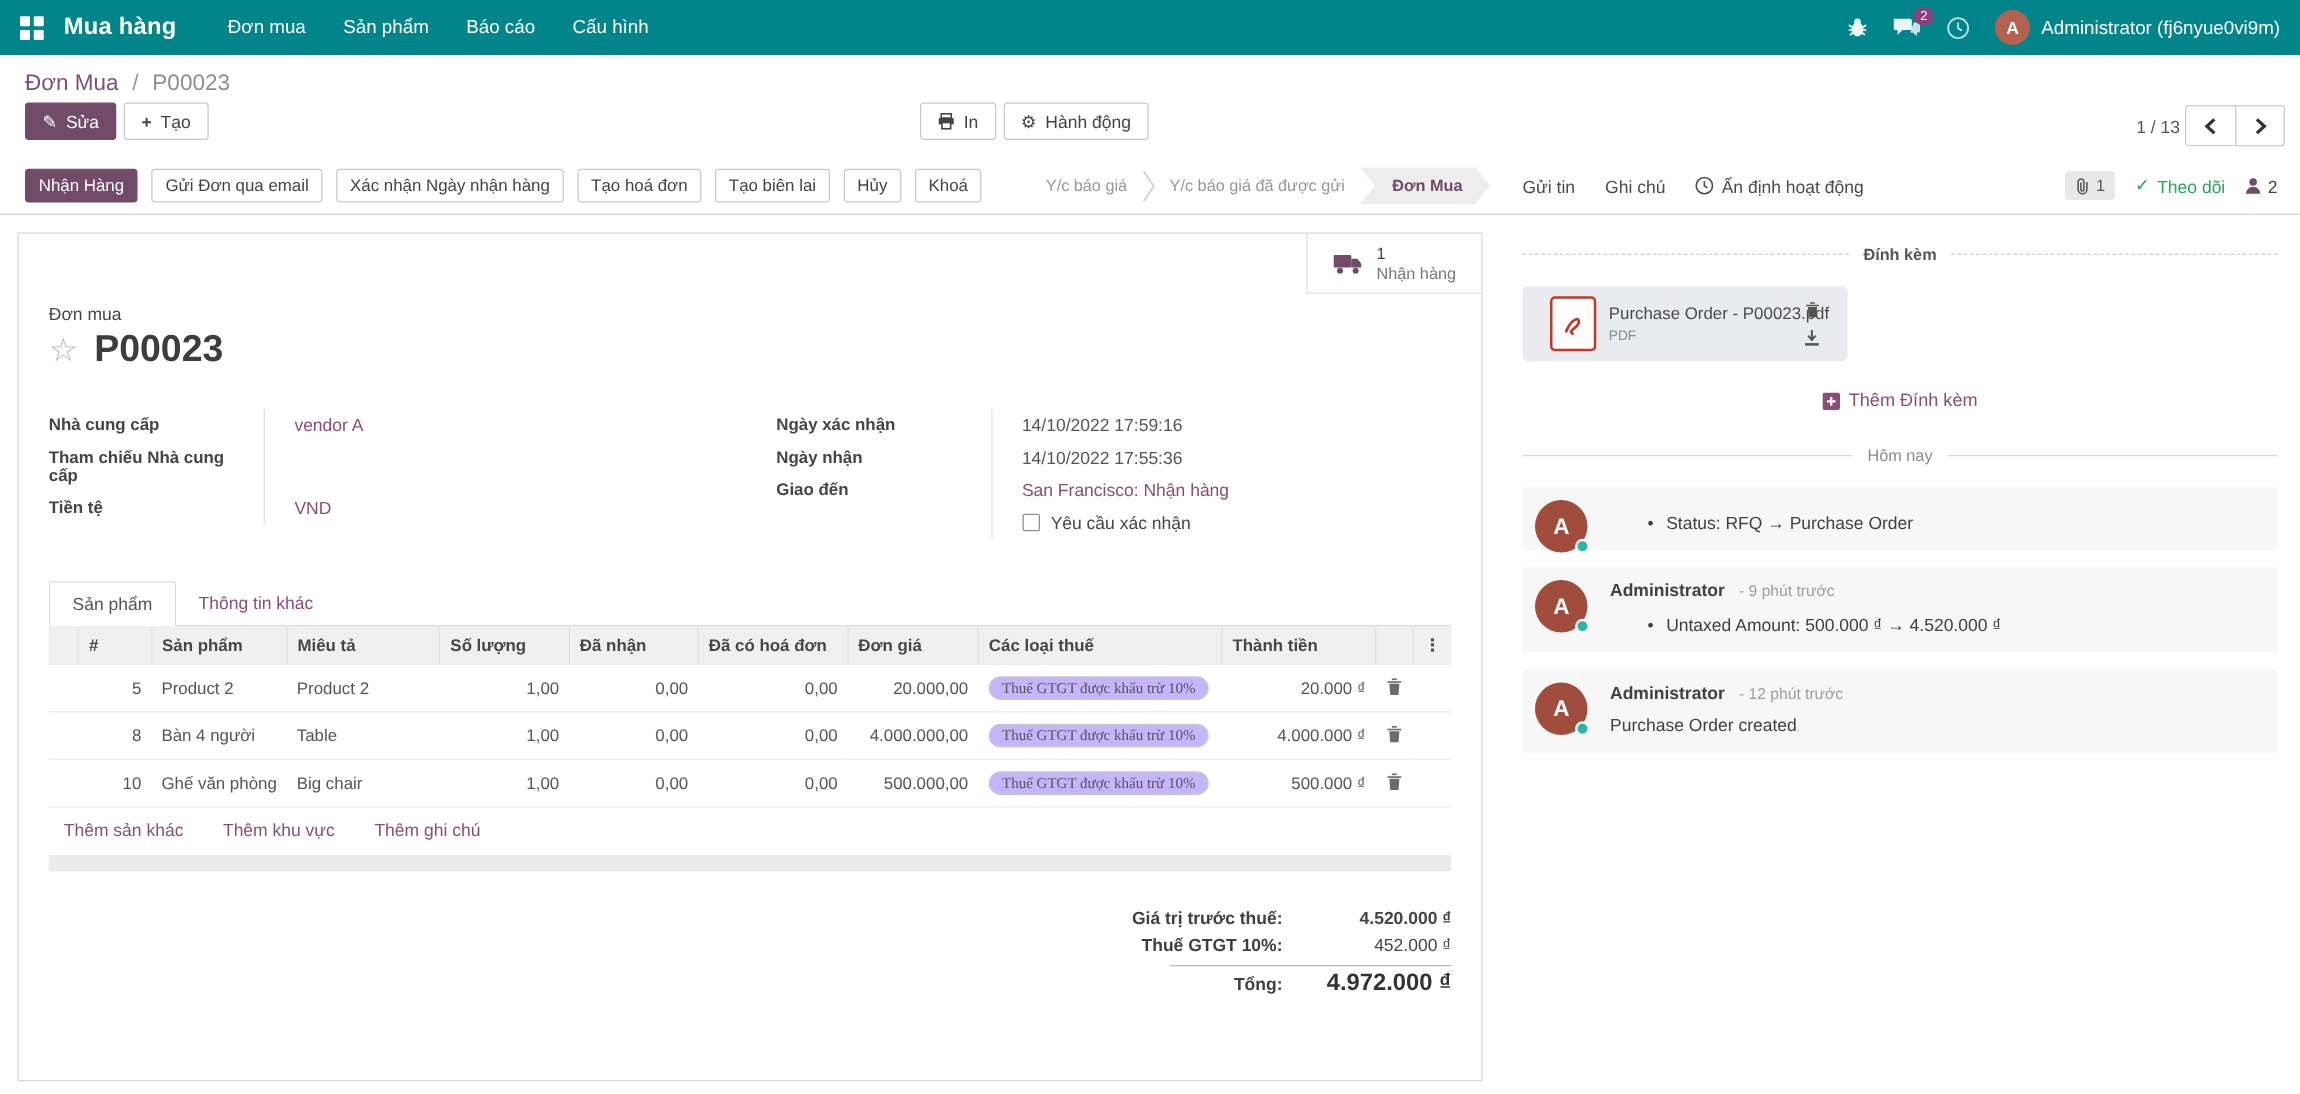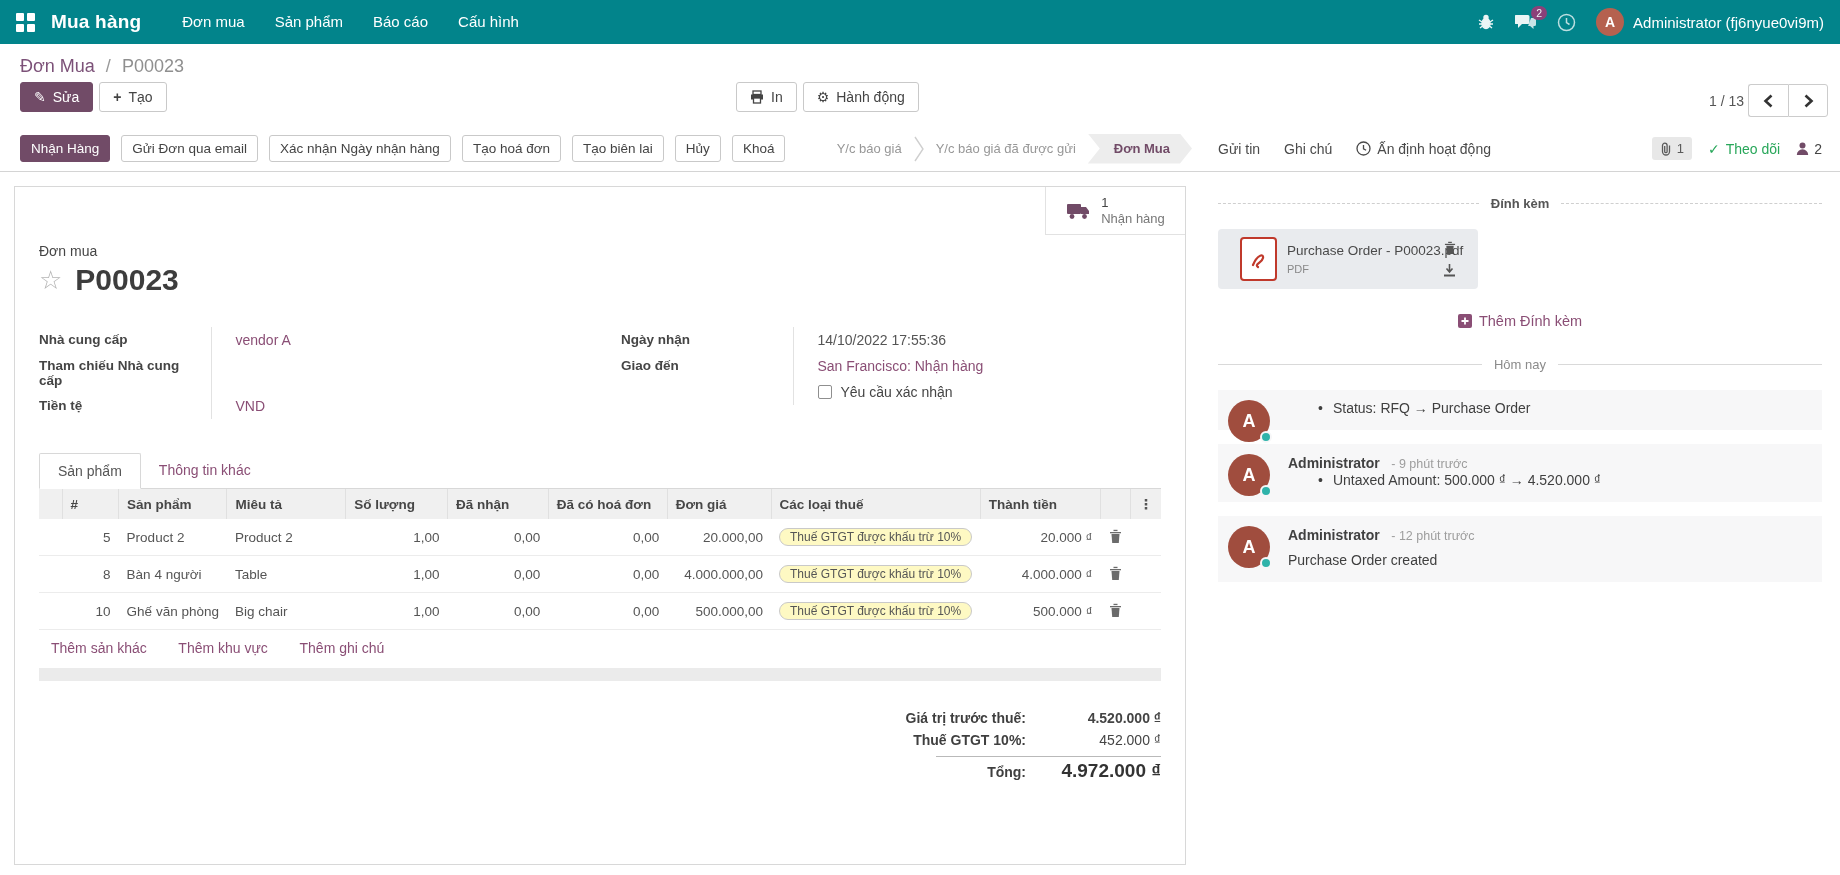--- a/index.html
+++ b/index.html
@@ -92,21 +92,21 @@
   .tab-inactive { color:#8a4e75; }
 
   table.lines { width:100%; border-collapse:collapse; font-size:13.5px; }
   .lines thead th { background:#f0f0f0; font-weight:bold; color:#474747; padding:7px 8px;
     border-right:1px solid #e0e0e0; white-space:nowrap; text-align:left; }
   .lines thead th:last-child { border-right:none; }
   .lines tbody td { padding:9px 8px; border-bottom:1px solid #ececec; color:#555; white-space:nowrap; }
   .num { text-align:right; }
   .ctr { text-align:center; }
   .tax-pill { display:inline-block; border:1px solid #c9c9c9; border-radius:11px; padding:1px 10px;
-    font-size:12px; color:#555; background:#fef9c3; }
+    font-size:12px; color:#555; background:#c4b5fd;font-family:Liberation Serif, serif; }
   .trash-btn { cursor:pointer; display:inline-block; }
   .col-dots { color:#555; font-size:14px; }
 
   .add-links { padding:10px 0 12px 12px; font-size:14px; }
   .add-links span { color:#8a4e75; margin-right:28px; cursor:pointer; }
   .gray-strip { height:13px; background:#ebebeb; }
 
   .totals { margin-top:26px; margin-left:auto; width:340px; }
   .t-row { display:flex; justify-content:flex-end; align-items:baseline; padding:3px 0; }
   .t-lbl { font-weight:bold; color:#3f3f3f; font-size:14px; }
@@ -139,21 +139,21 @@
 
   .message { position:relative; background:#f7f7f8; padding:10px 12px 14px 12px; margin-bottom:14px; }
   .avatar { position:absolute; left:10px; top:10px; width:42px; height:42px; border-radius:50%;
     background:#a04d3e; color:#fff; font-size:18px; font-weight:bold; display:flex; align-items:center;
     justify-content:center; }
   .avatar .dot { position:absolute; right:-2px; bottom:-1px; width:12px; height:12px; border-radius:50%;
     background:#2fb3aa; border:2px solid #f7f7f8; }
   .msg-head { margin-left:58px; }
   .author { font-weight:bold; font-size:14px; color:#414141; }
   .msg-time { font-size:12.5px; color:#9d9d9d; margin-left:7px; }
-  .msg-body { margin-left:88px; margin-top:0; font-size:14px; color:#3f3f3f; }
+  .msg-body { margin-left:88px; margin-top:10px; font-size:14px; color:#3f3f3f; }
   .msg-body.no-indent { margin-left:58px; margin-top:8px; }
   .bullet { margin-right:10px; color:#3f3f3f; }
 </style>
 </head>
 <body>
 
 <div class="navbar">
   <div class="apps-icon">
     <span></span>
       <span></span>
@@ -338,20 +338,24 @@
             <tr>
               <td class="lbl">Tiền tệ</td>
               <td class="val"><span class="flink">VND</span></td>
             </tr>
           </tbody>
             </table>
         </div>
         <div class="fgroup">
           <table>
             <tbody>
+                <tr>
+              <td class="lbl">Ngày xác nhận</td>
+              <td class="val"><span>14/10/2022 17:59:16</span></td>
+            </tr>
             <tr>
               <td class="lbl">Ngày nhận</td>
               <td class="val"><span>14/10/2022 17:55:36</span></td>
             </tr>
             <tr>
               <td class="lbl">Giao đến</td>
               <td class="val"><span class="flink">San Francisco: Nhận hàng</span></td>
             </tr>
             <tr>
               <td class="lbl"></td>

